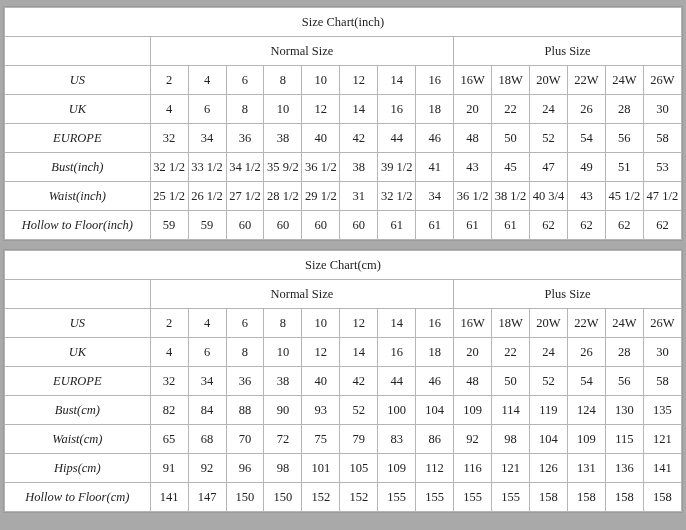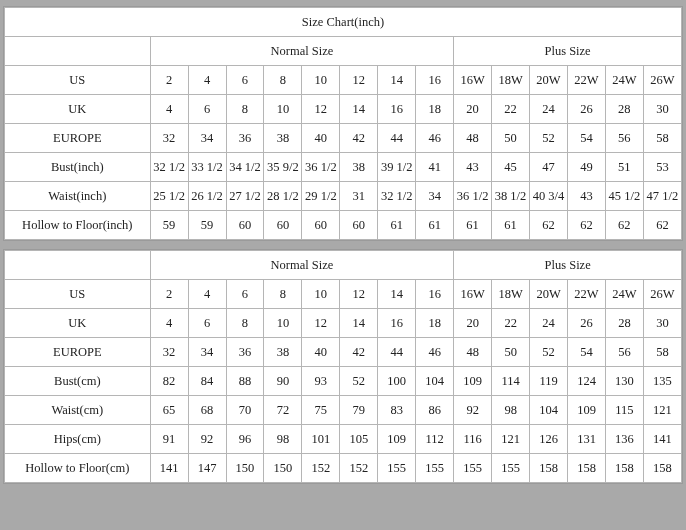--- a/index.html
+++ b/index.html
@@ -51,20 +51,21 @@
     border-top: none;
   }
   td.group-cell {
     font-size: 15px;
     height: 24px;
     margin-left: 32px;
   }
   td.row-label {
     font-size: 14px;
     text-align: center;
+    font-style: italic;
   }
   td.blank {
     background: #ffffff;
   }
   .label-col { width: 142px; }
   .val-col { width: 37px; }
 </style>
 </head>
 <body>
 
@@ -217,20 +218,23 @@
           <col class="val-col">
         <col class="val-col">
           <col class="val-col">
           <col class="val-col">
           <col class="val-col">
         <col class="val-col">
           <col class="val-col">
       </colgroup>
       <tbody>
         <tr>
+          <td class="title-cell" colspan="15">Size Chart(cm)</td>
+        </tr>
+        <tr>
           <td class="blank"></td>
           <td class="group-cell" colspan="8">Normal Size</td>
           <td class="group-cell" colspan="6">Plus Size</td>
         </tr>
         <tr>
           <td class="row-label">US</td>
           <td>2</td>
           <td>4</td>
           <td>6</td>
           <td>8</td>

